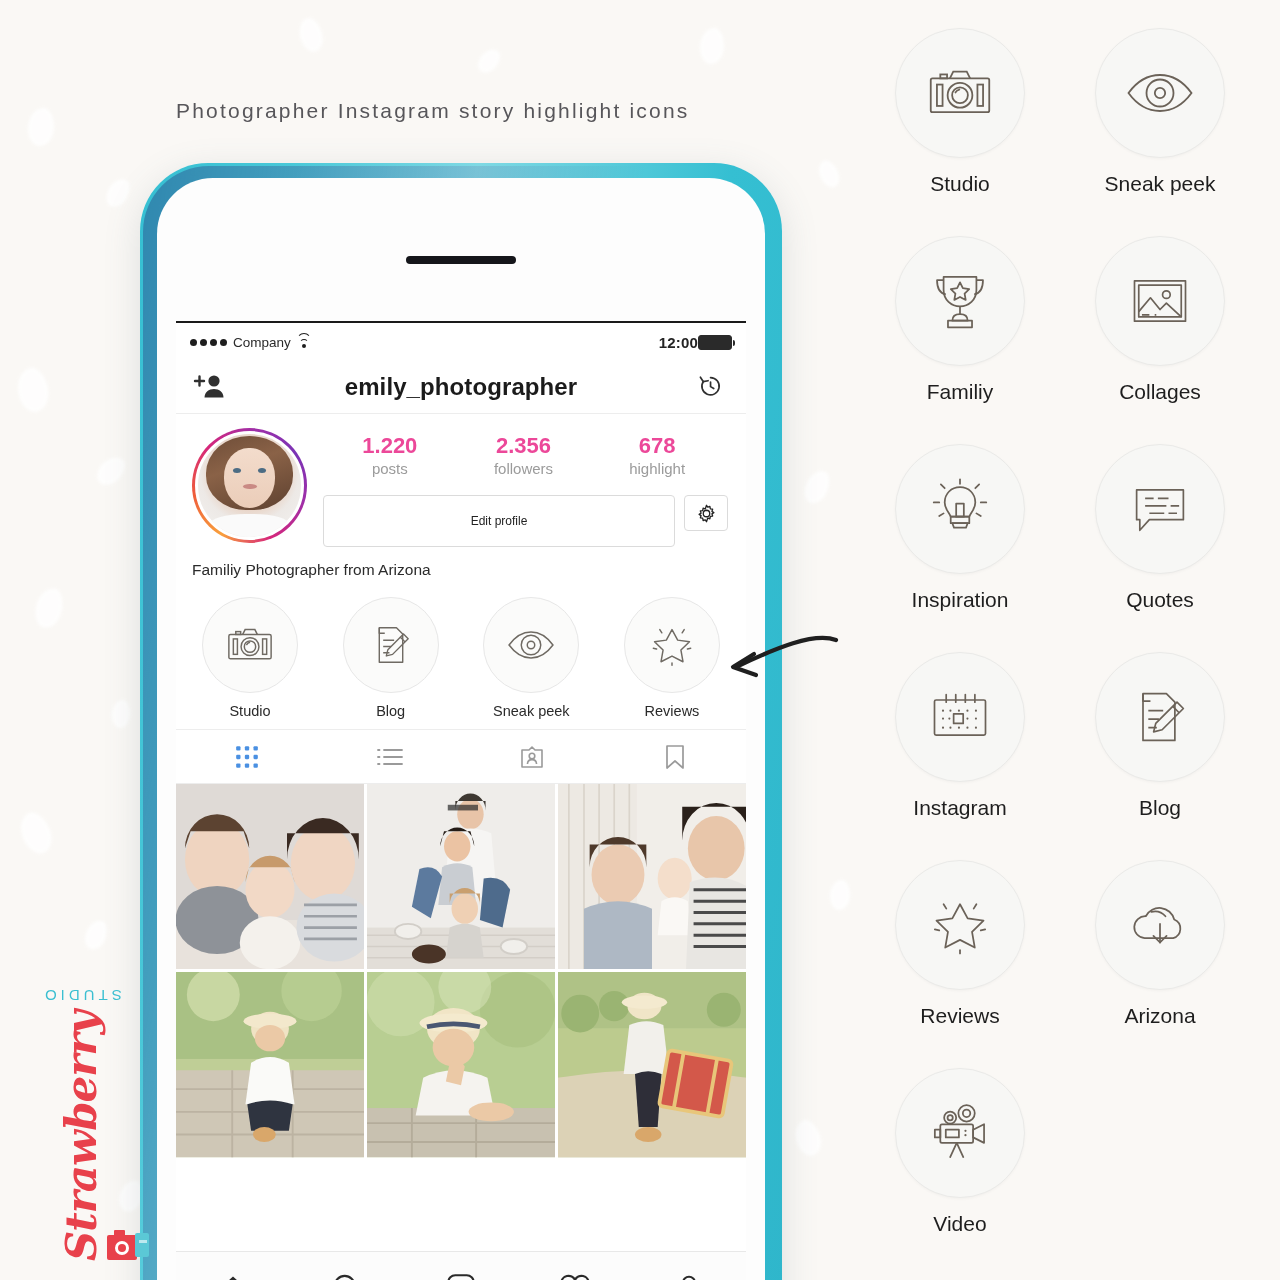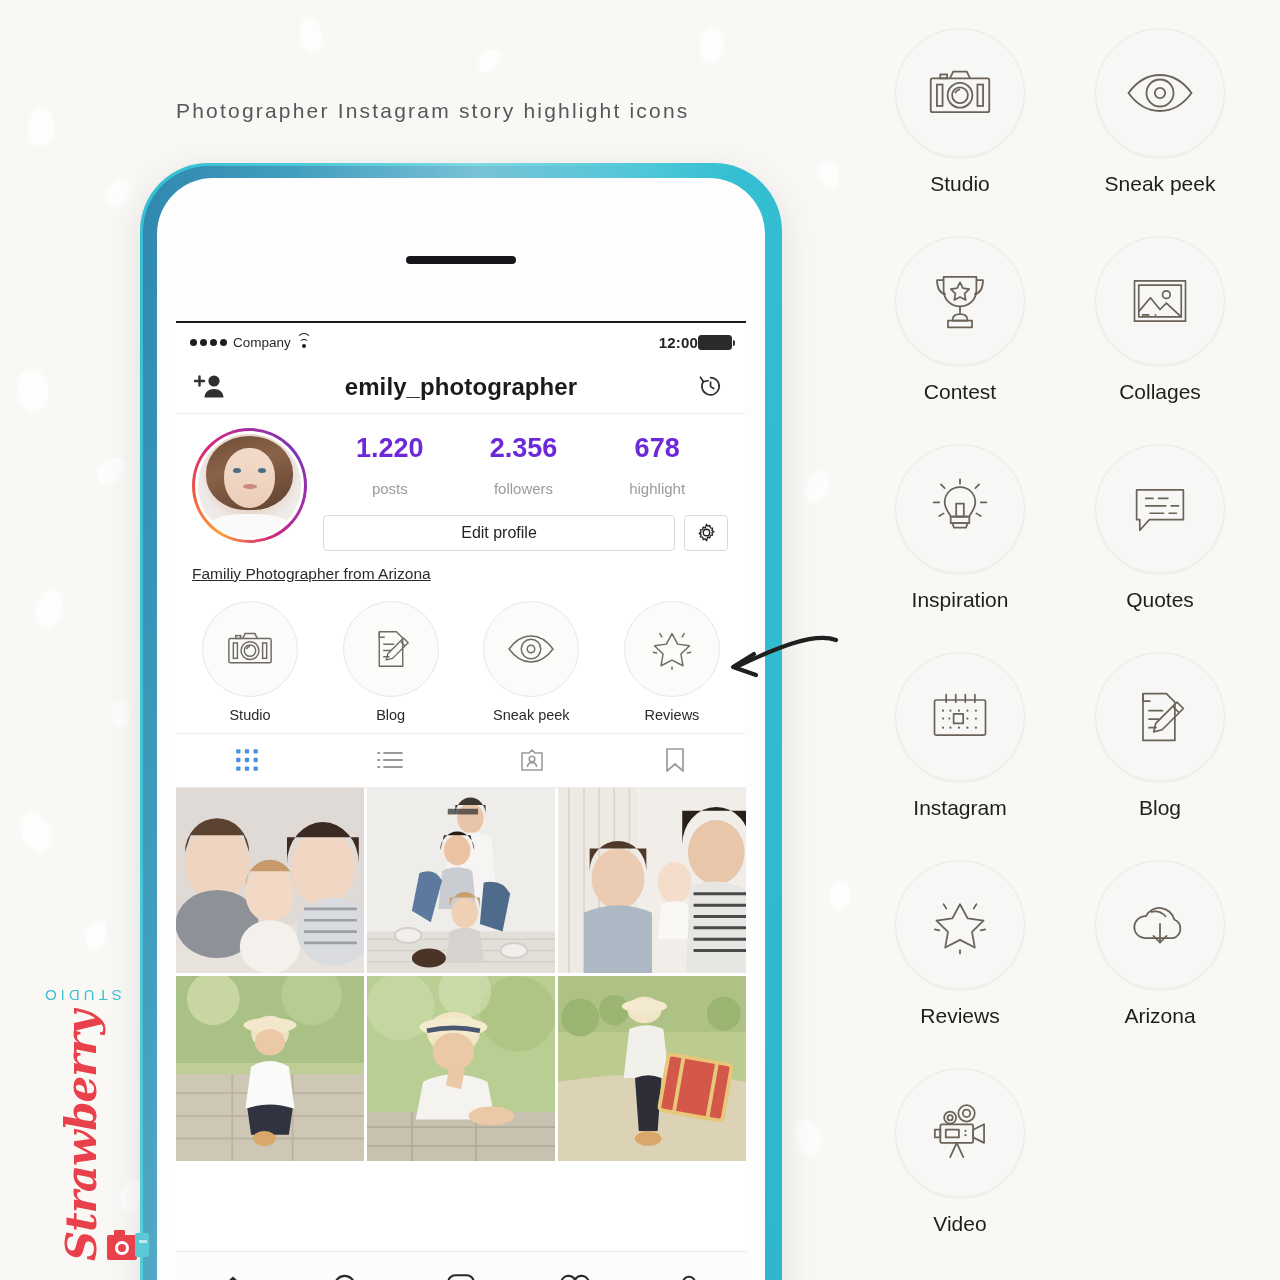--- a/index.html
+++ b/index.html
@@ -150,33 +150,33 @@
     position:absolute; left:12%; bottom:0; width:76%; height:22%;
     border-radius:45% 45% 0 0; background:#FAFAFA;
   }
 
   .stats-col { flex:1; padding-left:16px; }
   .stats {
     display:flex; justify-content:space-around; align-items:flex-start;
     padding: 6px 6px 0 0;
   }
   .stat { text-align:center; min-width:80px; }
-  .stat .num { font-size:27px; font-weight:bold; color:#6d28d9; line-height:1.1; }
-  .stat .lbl { font-size:15px; color:#9B9B9B; margin-top:16px; }
+  .stat .num { font-size:22px; font-weight:bold; color:#ec4899; line-height:1.1; }
+  .stat .lbl { font-size:15px; color:#9B9B9B; margin-top:2px; }
   .actions { display:flex; gap:9px; margin-top:18px; padding-right:2px; }
   .edit-btn {
-    flex:1; height:36px; border:1px solid #DBDBDB; border-radius:4px;
-    background:#FFF; font-size:16px; color:#232323;
+    flex:1; height:52px; border:1px solid #DBDBDB; border-radius:4px;
+    background:#FFF; font-size:12px; color:#232323;
     display:flex; align-items:center; justify-content:center;
   }
   .gear-btn {
     width:44px; height:36px; border:1px solid #DBDBDB; border-radius:4px;
     background:#FFF; display:flex; align-items:center; justify-content:center;
   }
-  .bio { padding: 14px 16px 0 16px; font-size:15.5px; color:#2B2B2B;text-decoration:underline; }
+  .bio { padding: 14px 16px 0 16px; font-size:15.5px; color:#2B2B2B; }
 
   
   .highlights { display:flex; gap:0; justify-content:space-between; padding: 18px 18px 10px 18px; }
   .hl { width:112px; text-align:center; }
   .hl-circle {
     width:96px; height:96px; margin:0 auto;
     border-radius:50%; border:1px solid #E7E7E7; background:#FBFBFA;
     display:flex; align-items:center; justify-content:center;
   }
   .hl-label { font-size:14.5px; color:#2A2A2A; margin-top:10px; }
@@ -644,21 +644,21 @@
       <svg viewBox="0 0 64 64" width="70" height="70" fill="none" stroke="#6B6258" stroke-width="1.6" stroke-linejoin="round">
         <path d="M17 10 h30 v12 c0 9 -7 15 -15 15 s-15-6 -15-15z"></path>
         <path d="M17 13 h-6 c0 8 3 12 8 13"></path>
         <path d="M47 13 h6 c0 8 -3 12 -8 13"></path>
         <path d="M32 37 v7"></path>
         <path d="M25 50 c0-4 3-6 7-6 s7 2 7 6z"></path>
         <rect x="21" y="50" width="22" height="6"></rect>
         <path d="M32 15 l2.6 5.3 5.8 .8 -4.2 4.1 1 5.8 -5.2-2.7 -5.2 2.7 1-5.8 -4.2-4.1 5.8-.8z"></path>
       </svg>
     </div>
-    <div class="icon-label">Contest</div>
+    <div class="icon-label">Familiy</div>
   </div>
 
   <div class="icon-item">
     <div class="icon-circle">
       <svg viewBox="0 0 64 64" width="68" height="68" fill="none" stroke="#6B6258" stroke-width="1.6" stroke-linejoin="round">
         <rect x="8" y="13" width="48" height="38"></rect>
         <rect x="12" y="17" width="40" height="30"></rect>
         <circle cx="38" cy="26" r="3.6"></circle>
         <path d="M12 42 l11-13 9 11 6-6 14 13"></path>
         <path d="M15 45 h7 M27 45 h1.5"></path>

